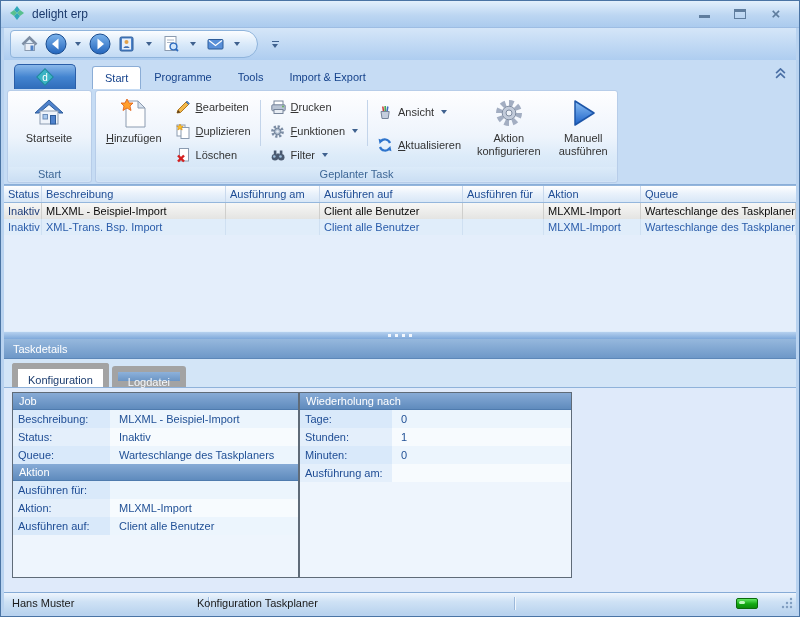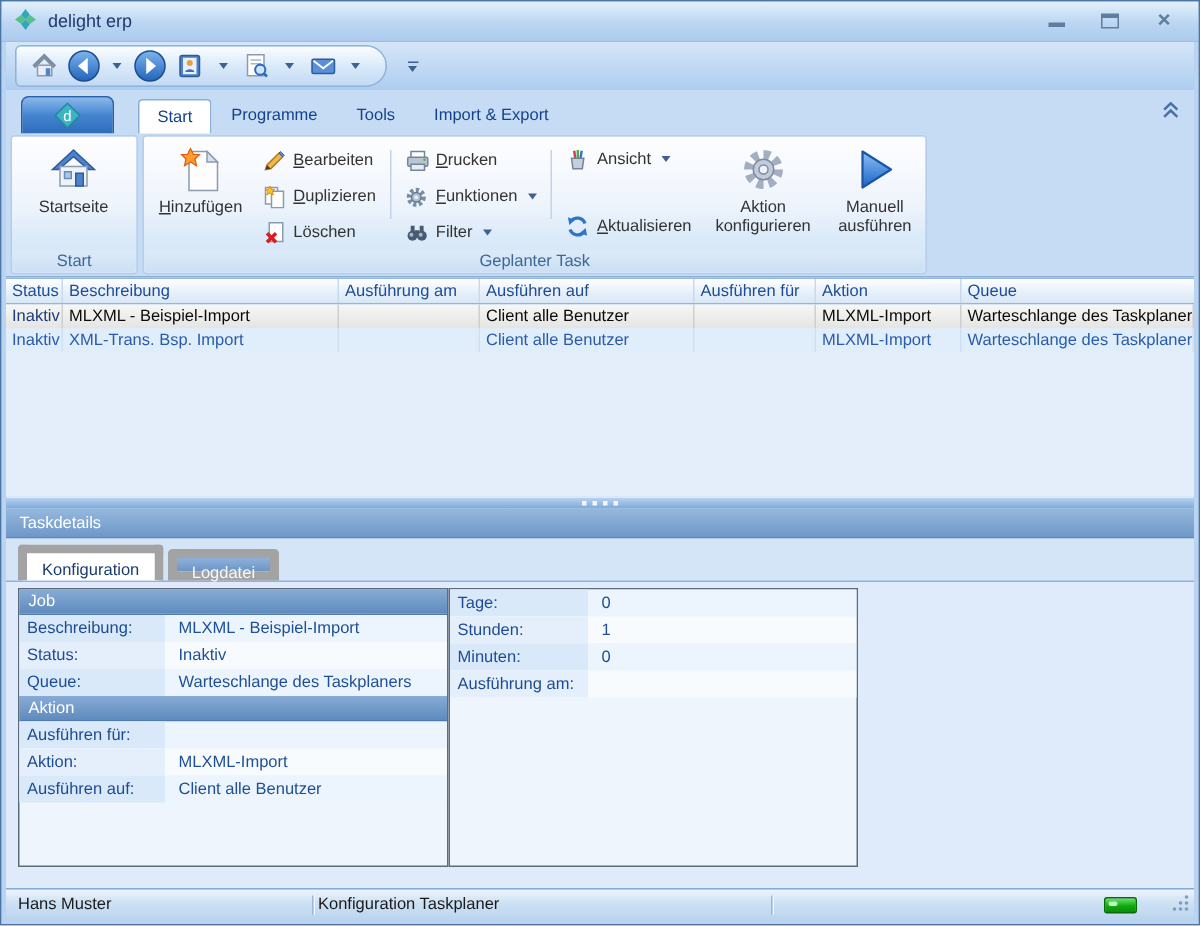--- a/index.html
+++ b/index.html
@@ -37,21 +37,21 @@
   .rbody{height:96px;background:#c6dcf4;display:flex;padding:1px 0 0 3px;gap:3px;border-bottom:1px solid #8aaed8;flex:0 0 auto}
   .rgroup{position:relative;border:1px solid #b7cde9;border-radius:3px;background:linear-gradient(#fefeff,#eef4fc 50%,#dcebf9 72%,#d2e3f6);padding-bottom:15px;height:93px}
   .rgroup-label{position:absolute;left:1px;right:1px;bottom:1px;height:14px;text-align:center;color:#3e6796;background:linear-gradient(#dcebf9,#cbdff4);border-radius:0 0 3px 3px;line-height:14px}
   .rgroup-start{width:85px}
   .rgroup-task{width:523px}
   .rgroup-inner{display:flex;height:100%;align-items:flex-start;padding:1px 2px}
   .bigbtn{width:72px;height:74px;display:flex;flex-direction:column;align-items:center;padding-top:3px;border-radius:3px;cursor:default}
   .bicon{height:36px;display:flex;align-items:center;justify-content:center}
   .blabel{text-align:center;color:#333;line-height:13px;margin-top:1px}
   .scol{display:flex;flex-direction:column;padding-top:5px;gap:4px}
-  .scol-mid{gap:25px;padding-top:4px}
+  .scol-mid{gap:13px;padding-top:10px}
   .sbtn{display:flex;align-items:center;height:20px;padding:0 5px;gap:5px;color:#333;cursor:default}
   .sicon{width:16px;height:16px;display:flex;align-items:center;justify-content:center}
   .vsep{width:1px;background:#c3d4ea;margin:8px 4px 20px;align-self:stretch}
   .mn{display:inline-block}
   .mn::first-letter{text-decoration:underline}
 
   
   .grid{height:146px;background:#e4eefb;display:flex;flex-direction:column;flex:0 0 auto}
   .ghead{height:18px;display:flex;background:linear-gradient(#ffffff,#eaf2fb 45%,#d8e7f7);border-top:1px solid #94b6dc;border-bottom:1px solid #94b6dc;color:#1e4c94}
   .gcell{padding:2px 4px 0;border-right:1px solid #c9d9ed;overflow:hidden;white-space:nowrap}
@@ -86,21 +86,21 @@
   .dlabel{width:97px;display:flex;align-items:center;padding-left:5px;color:#1e4c94}
   .drow.even .dlabel{background:#d9e9fa}
   .drow.odd .dlabel{background:#e4effb}
   .dvalue{flex:1;display:flex;align-items:center;padding-left:9px;color:#1f4f95}
   .dfill{flex:1}
 
   
   .statusbar{height:22px;background:linear-gradient(#eef5fd,#cfe2f5 40%,#b9d3ee);border-top:1px solid #86abd6;position:relative;flex:0 0 auto;color:#1a1a1a}
   .sb-text{position:absolute;top:4px}
   .sb-user{left:8px}
-  .sb-context{left:208px}
+  .sb-context{left:193px}
   .sb-sep{position:absolute;top:4px;width:1px;height:13px;background:#9bb8da;box-shadow:1px 0 0 #f0f6fc}
   .sb-led{position:absolute;right:38px;top:5px;width:22px;height:11px;border:1px solid #0a6a0a;border-radius:2px;background:linear-gradient(#63e863,#12a812 55%,#0c8c0c);overflow:hidden}
   .sb-led i{position:absolute;left:2px;top:2px;width:6px;height:3px;background:#bdf7bd;border-radius:2px}
   .sb-grip{position:absolute;right:3px;bottom:3px}
 </style>
 </head>
 <body>
 
 <svg width="0" height="0" style="position:absolute">
   <defs>
@@ -443,20 +443,21 @@
           <span class="dvalue">MLXML-Import</span>
         </div>
         <div class="drow even">
           <span class="dlabel">Ausführen auf:</span>
           <span class="dvalue">Client alle Benutzer</span>
         </div>
         <div class="dfill"></div>
       </div>
 
       <div class="dpanel dpanel-right">
+        <div class="dsec">Wiederholung nach</div>
         <div class="drow even">
           <span class="dlabel" style="width:92px">Tage:</span>
           <span class="dvalue">0</span>
         </div>
         <div class="drow odd">
           <span class="dlabel" style="width:92px">Stunden:</span>
           <span class="dvalue">1</span>
         </div>
         <div class="drow even">
           <span class="dlabel" style="width:92px">Minuten:</span>

